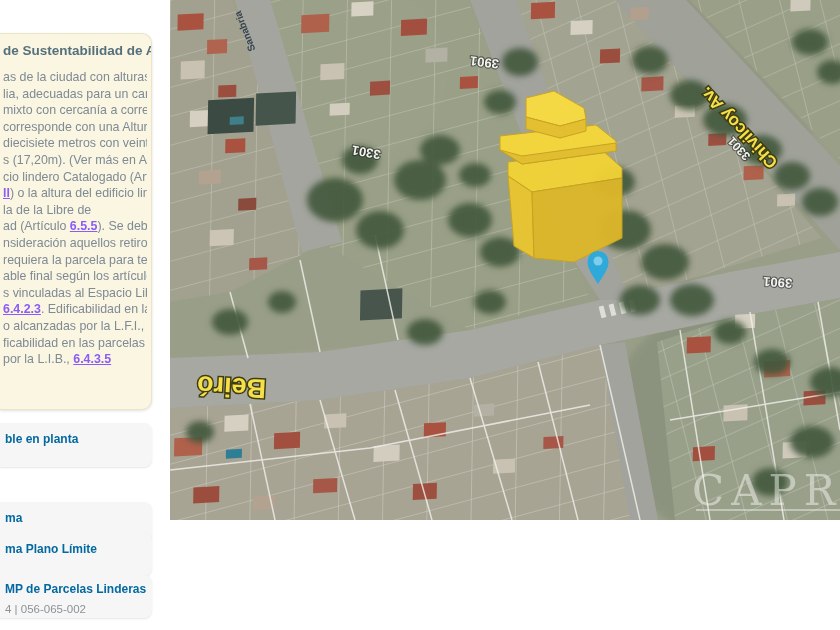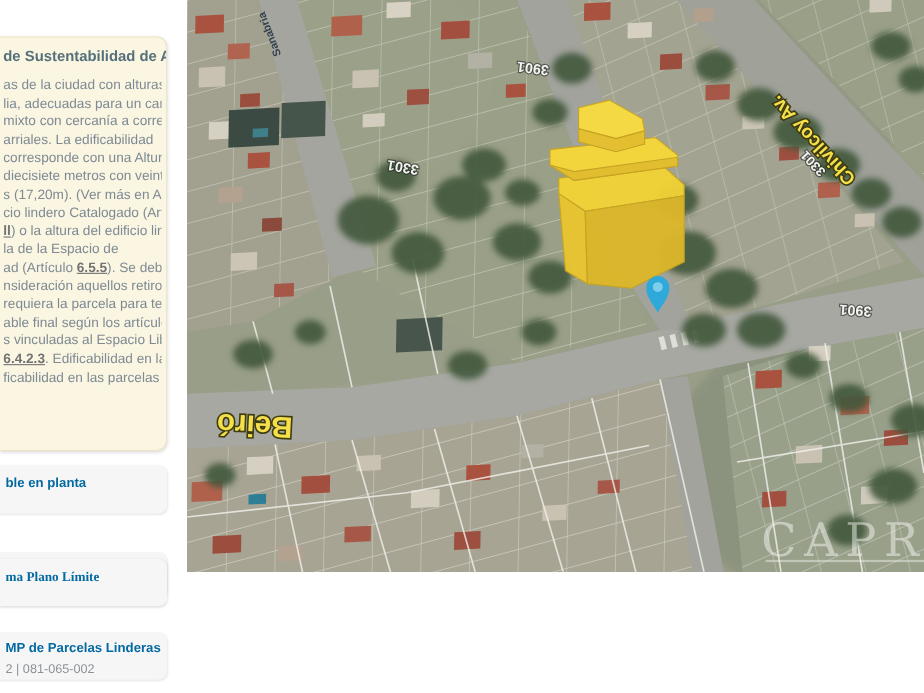--- a/index.html
+++ b/index.html
@@ -17,32 +17,32 @@
     padding:9px 4px 0 3px;box-sizing:border-box;overflow:hidden;
   }
   .panel-title{
     font-size:13.5px;font-weight:bold;color:#56707b;
     margin:0 0 11px 0;white-space:nowrap;
   }
   .pline{
     font-size:12.4px;line-height:16.6px;color:#7e8a94;
     white-space:nowrap;overflow:hidden;
   }
-  .plink{color:#737373;text-decoration:underline;cursor:pointer;font-weight:bold;}
+  .plink{color:#8b5cf6;text-decoration:underline;cursor:pointer;font-weight:bold;}
   
   .card{
     position:absolute;left:0;width:152px;background:#f6f6f6;
     border-radius:0 8px 8px 0;box-shadow:0 1px 2px rgba(0,0,0,.10);
     padding:9px 6px 0 5px;box-sizing:border-box;cursor:pointer;overflow:hidden;
   }
   .card-label{font-size:12px;font-weight:bold;color:#0369a1;white-space:nowrap;}
   .card-sub{font-size:11.5px;color:#8d9296;margin-top:7px;white-space:nowrap;}
   #card-1{top:423px;height:44px;}
   #card-2{top:502px;height:42px;}
-  #card-3{top:508px;height:43px;font-family:Liberation Serif, serif;}
+  #card-3{top:533px;height:43px;}
   #card-4{top:575px;height:43px;padding-top:7px;}
   
   .map{
     position:absolute;left:170px;top:0;width:670px;height:520px;
     overflow:hidden;background:#979c86;cursor:grab;
   }
   .map svg{display:block;}
   .street-label{
     font-family:"Liberation Sans", sans-serif;font-weight:bold;
     fill:#f6e04a;stroke:#3f3d10;stroke-width:3px;paint-order:stroke;
@@ -68,49 +68,50 @@
 </style>
 </head>
 <body>
 
 <div class="panel">
   <div class="panel-title">de Sustentabilidad de Altura</div>
   <div>
       <div class="pline"><span>as de la ciudad con alturas de</span></div>
       <div class="pline"><span>lia, adecuadas para un carácter</span></div>
       <div class="pline"><span>mixto con cercanía a corredores</span></div>
-      <div class="pline"><span>arriales. La edificabilidad</span></div>
       <div class="pline"><span>corresponde con una Altura</span></div>
       <div class="pline"><span>diecisiete metros con veinte</span></div>
       <div class="pline"><span>s (17,20m). (Ver más en Art.</span></div>
       <div class="pline"><span>cio lindero Catalogado (Artículo</span></div>
       <div class="pline"><span class="plink">ll</span><span>) o la altura del edificio lindero</span></div>
-      <div class="pline"><span>la de la Espacio de</span></div>
+      <div class="pline"><span>la de la Libre de</span></div>
       <div class="pline"><span>ad (Artículo </span><span class="plink">6.5.5</span><span>). Se deberán</span></div>
       <div class="pline"><span>nsideración aquellos retiros o</span></div>
       <div class="pline"><span>requiera la parcela para tener el</span></div>
       <div class="pline"><span>able final según los artículos .</span></div>
       <div class="pline"><span>s vinculadas al Espacio Libre de</span></div>
       <div class="pline"><span class="plink">6.4.2.3</span><span>. Edificabilidad en las</span></div>
+      <div class="pline"><span>o alcanzadas por la L.F.I.,</span></div>
       <div class="pline"><span>ficabilidad en las parcelas no</span></div>
+      <div class="pline"><span>por la L.I.B., </span><span class="plink">6.4.3.5</span></div>
     </div>
 </div>
 
 <div class="card" id="card-1">
   <div class="card-label">ble en planta</div>
 </div>
 <div class="card" id="card-2">
   <div class="card-label">ma</div>
 </div>
 <div class="card" id="card-3">
   <div class="card-label">ma Plano Límite</div>
 </div>
 <div class="card" id="card-4">
   <div class="card-label">MP de Parcelas Linderas</div>
-  <div class="card-sub">2 | 081-065-002</div>
+  <div class="card-sub">4 | 056-065-002</div>
 </div>
 
 <div class="map">
 <svg width="670" height="520" viewBox="0 0 670 520" xmlns="http://www.w3.org/2000/svg">
   <defs>
     <pattern id="par" width="46" height="28" patternUnits="userSpaceOnUse" patternTransform="rotate(-15) skewX(-16)">
       <path d="M0 0H46 M0 0V28" stroke="rgba(255,255,255,.5)" stroke-width="1.1" fill="none"></path>
     </pattern>
     <pattern id="par2" width="40" height="26" patternUnits="userSpaceOnUse" patternTransform="rotate(-24) skewX(-10)">
       <path d="M0 0H40 M0 0V26" stroke="rgba(255,255,255,.45)" stroke-width="1.1" fill="none"></path>

